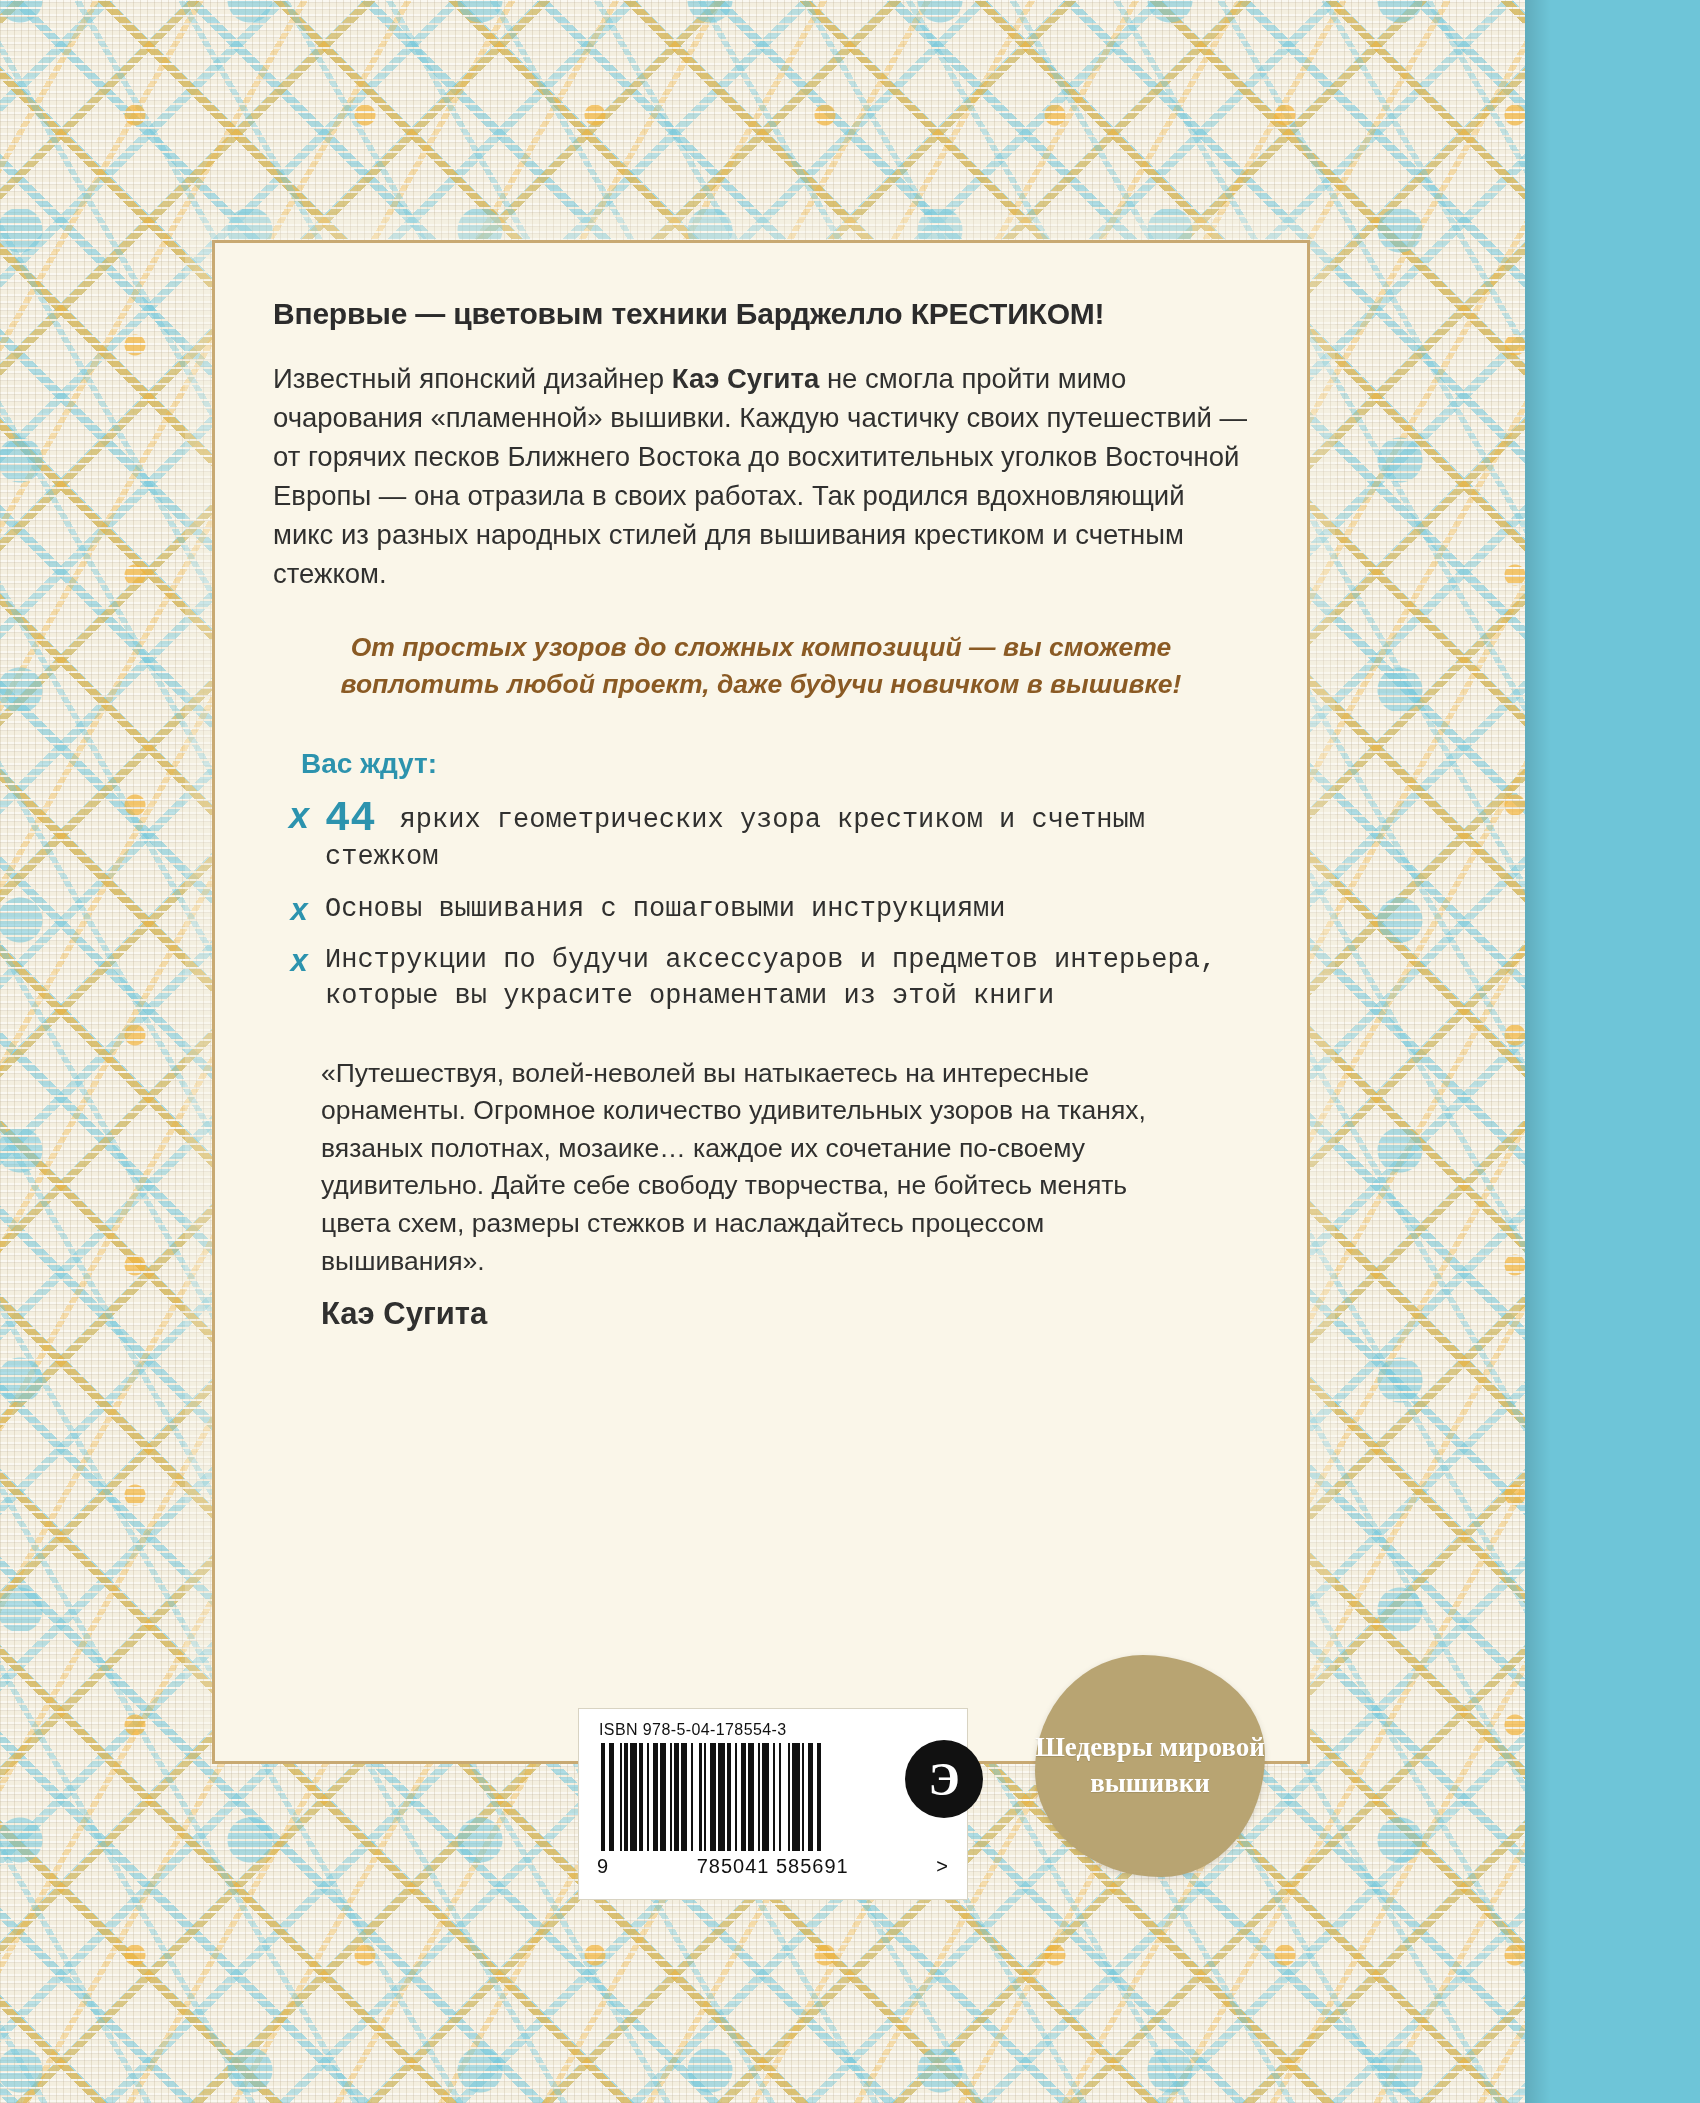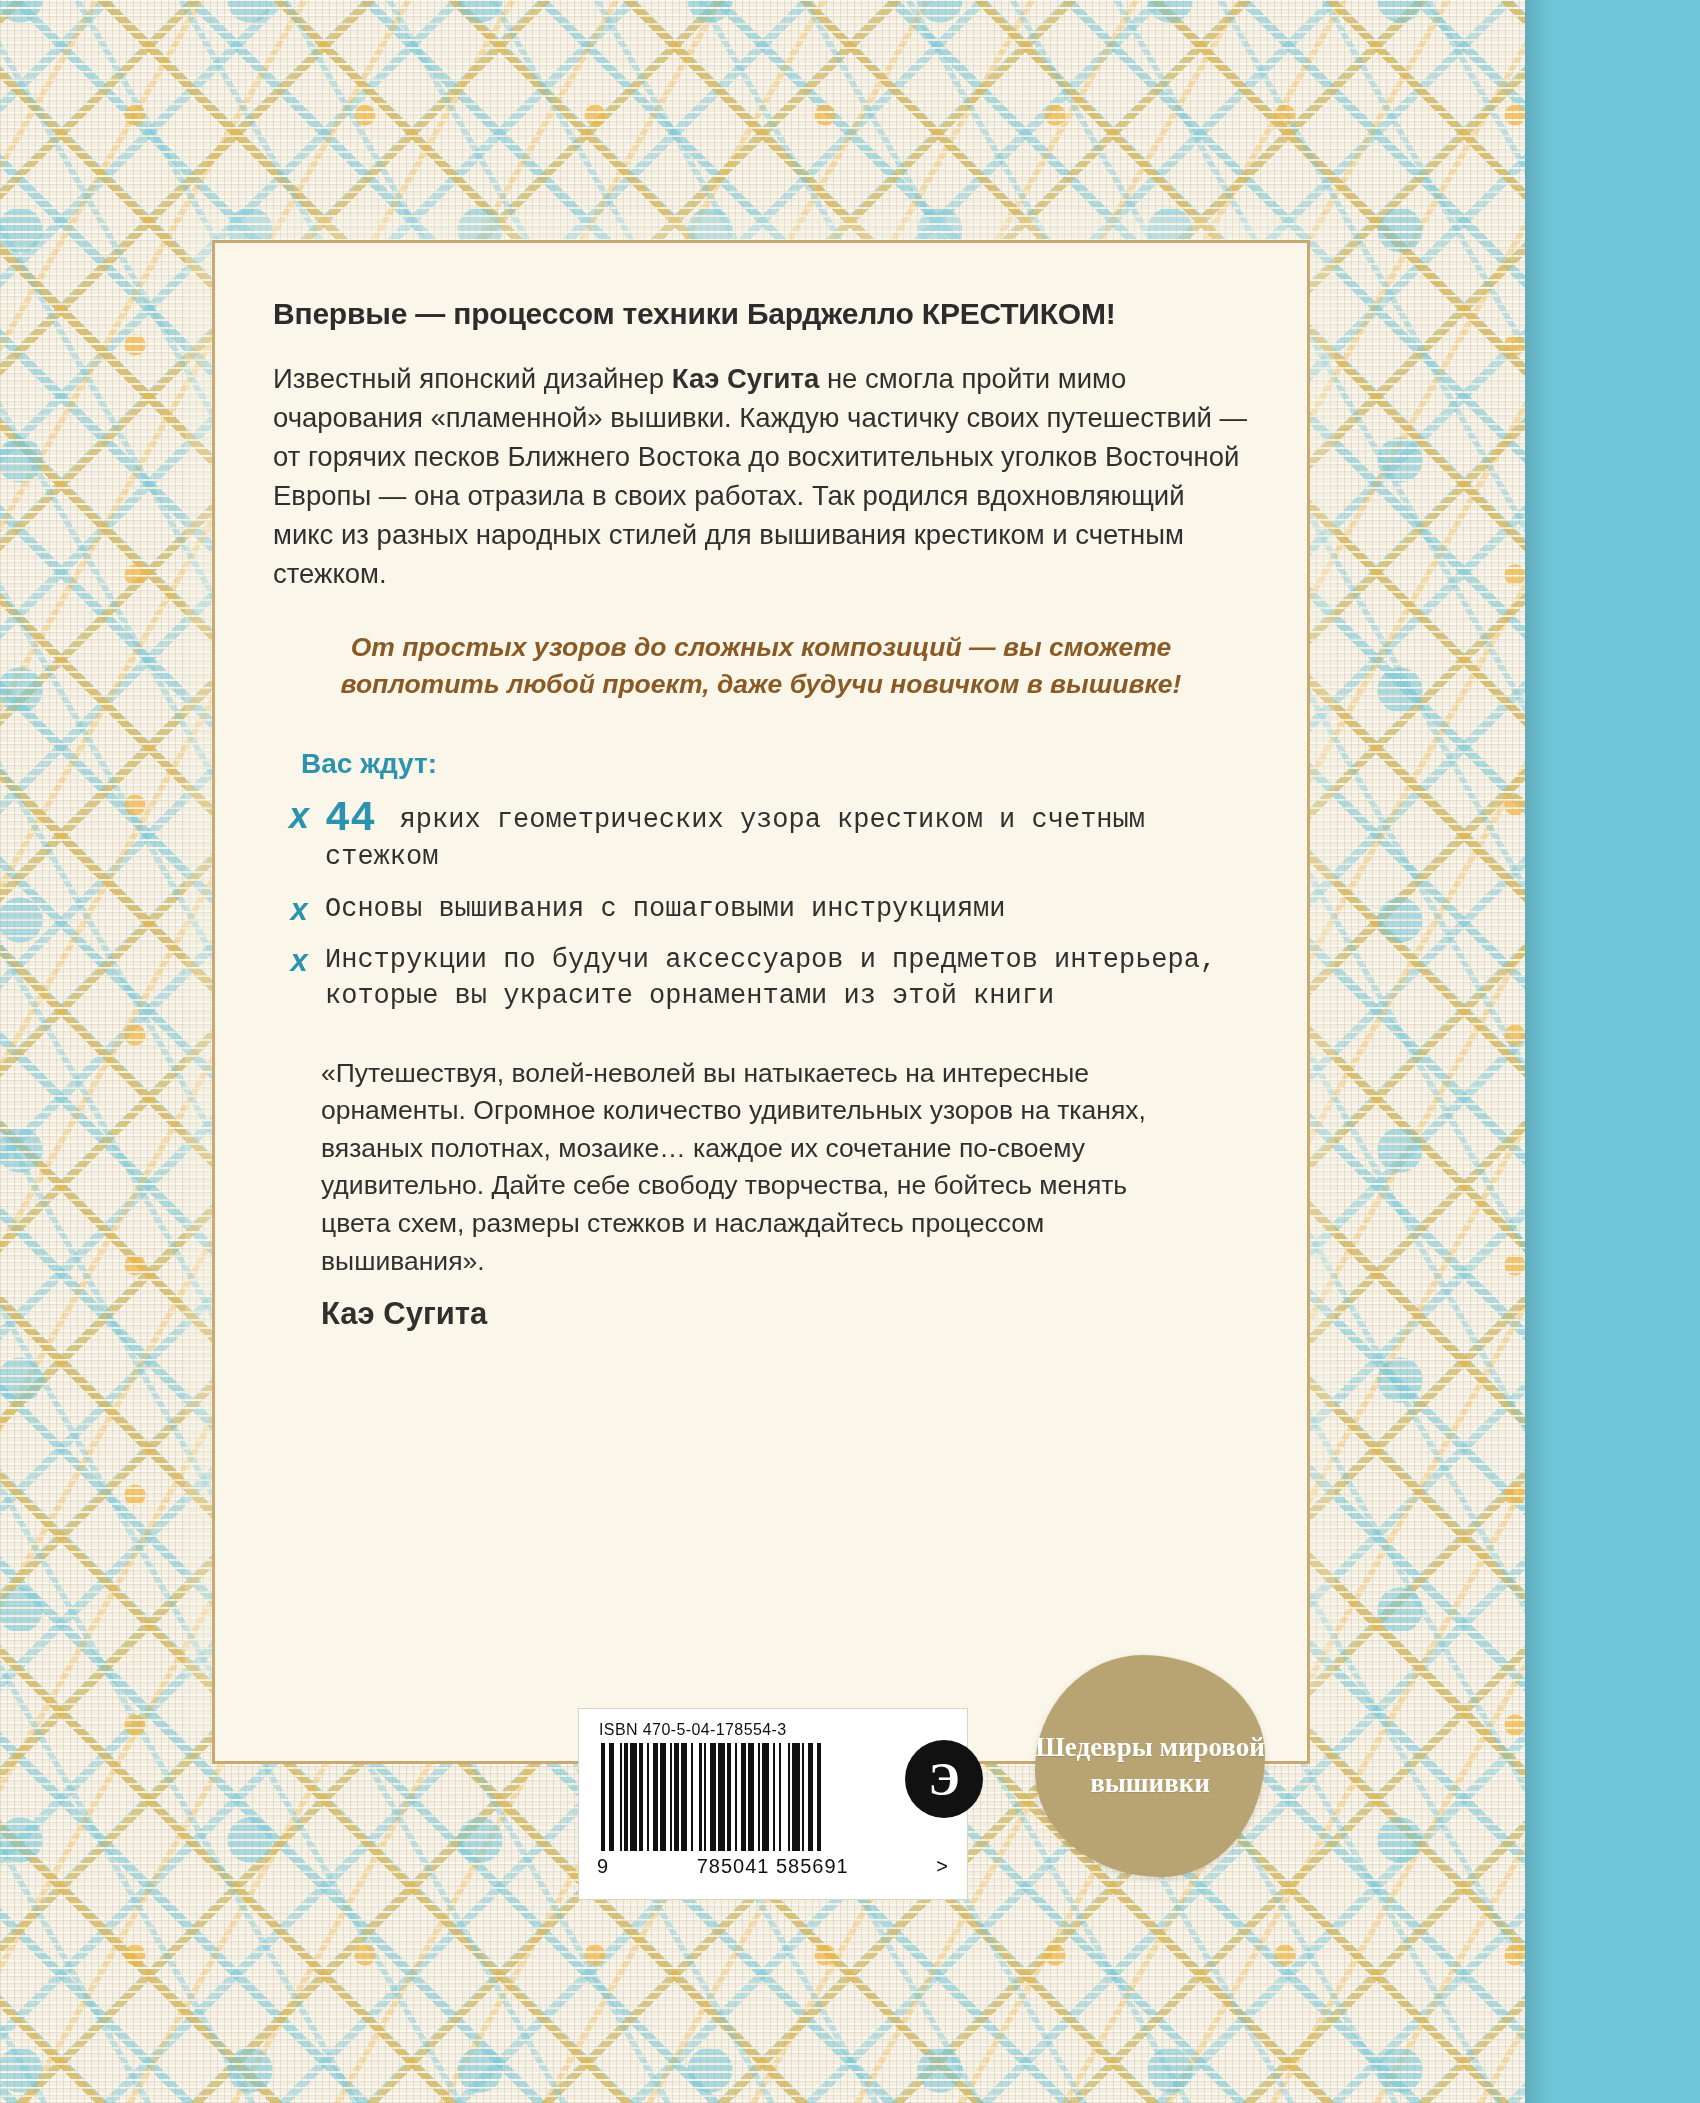--- a/index.html
+++ b/index.html
@@ -301,21 +301,21 @@
   <div class="embroidery">
     <div class="emb-layer emb-diag-blue"></div>
     <div class="emb-layer emb-diag-gold"></div>
     <div class="emb-layer emb-zig"></div>
     <div class="emb-layer emb-diamonds"></div>
     <div class="emb-veil"></div>
   </div>
 
   <div class="panel">
 
-    <h1 class="headline">Впервые — процессом техники Барджелло КРЕСТИКОМ!</h1>
+    <h1 class="headline">Впервые — цветовым техники Барджелло КРЕСТИКОМ!</h1>
 
     <p class="intro"><span>Известный японский дизайнер </span><b>Каэ Сугита</b><span> не смогла пройти мимо очарования «пламенной» вышивки. Каждую частичку своих путешествий — от горячих песков Ближнего Востока до восхитительных уголков Восточной Европы — она отразила в своих работах. Так родился вдохновляющий микс из разных народных стилей для вышивания крестиком и счетным стежком.</span></p>
 
     <div class="pitch">
       <p class="para">От простых узоров до сложных композиций — вы сможете воплотить любой проект, даже будучи новичком в вышивке!</p>
     </div>
 
     <div class="await-title">Вас ждут:</div>
 
     <ul class="bullets">
@@ -334,21 +334,21 @@
     </ul>
 
     <div class="quote">
       <span>«Путешествуя, волей-неволей вы натыкаетесь на интересные орнаменты. Огромное количество удивительных узоров на тканях, вязаных полотнах, мозаике… каждое их сочетание по-своему удивительно. Дайте себе свободу творчества, не бойтесь менять цвета схем, размеры стежков и наслаждайтесь процессом вышивания».</span>
       <span class="quote-author">Каэ Сугита</span>
     </div>
 
   </div>
 
   <div class="barcode-box">
-    <div class="isbn-text">ISBN 470-5-04-178554-3</div>
+    <div class="isbn-text">ISBN 978-5-04-178554-3</div>
     <div class="bars" id="bars">
         <div class="bar" style="width: 4.2px;"></div>
         <div class="bar-space" style="width: 4.2px;"></div>
         <div class="bar" style="width: 4.2px;"></div>
         <div class="bar-space" style="width: 6.3px;"></div>
         <div class="bar" style="width: 2.1px;"></div>
         <div class="bar-space" style="width: 2.1px;"></div>
         <div class="bar" style="width: 4.2px;"></div>
         <div class="bar-space" style="width: 2.1px;"></div>
         <div class="bar" style="width: 6.3px;"></div>

